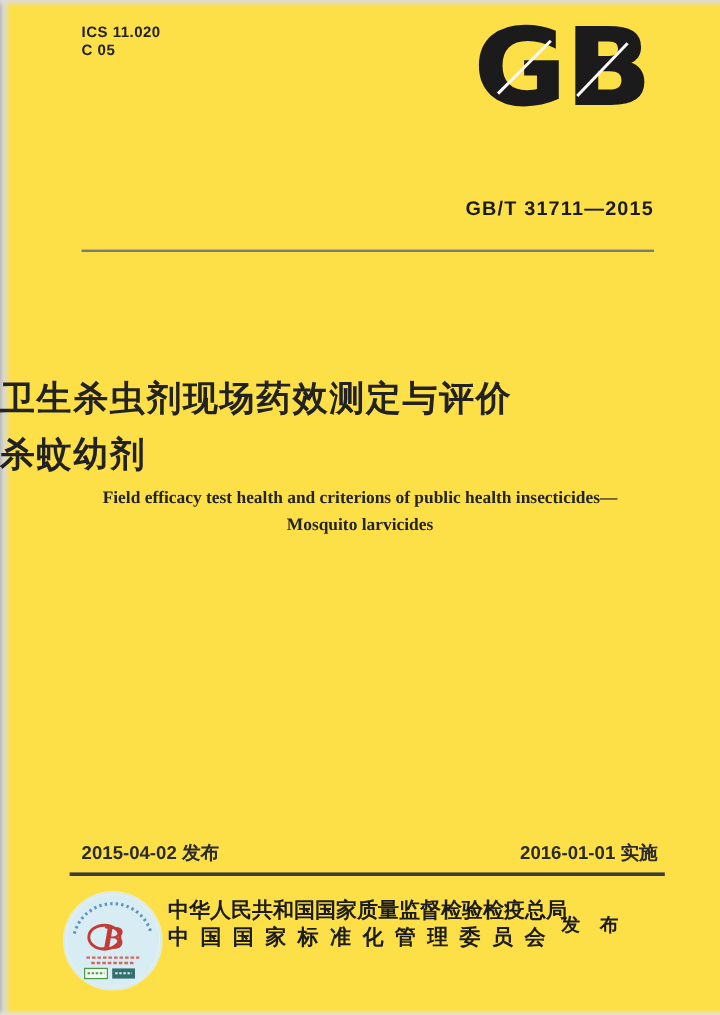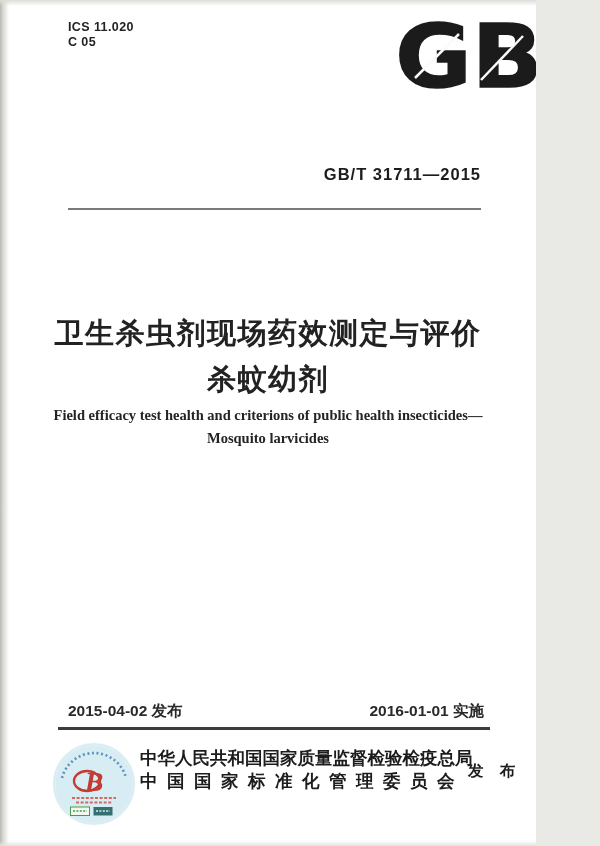--- a/index.html
+++ b/index.html
@@ -4,22 +4,22 @@
 <style>
   html,body{margin:0;padding:0;}
   body{
     width:600px;height:846px;
     background:#e9e9e6;
     font-family:"Liberation Sans", sans-serif;
     -webkit-font-smoothing:antialiased;
   }
   .page{
     position:relative;
-    width:536px;height:846px;
-    background:#ffffff;
+    width:600px;height:846px;
+    background:#fde047;
     overflow:hidden;
     color:#1e1e1e;
   }
   
   .edge-left{
     position:absolute;left:0;top:0;bottom:0;width:9px;
     background:linear-gradient(90deg,#b9b9b5 0,#d9d9d4 35%,rgba(251,250,247,0) 100%);
   }
   .edge-top{
     position:absolute;left:0;top:0;right:0;height:6px;
@@ -47,21 +47,21 @@
     position:absolute;right:55px;top:165px;
     font-size:16.5px;font-weight:700;letter-spacing:1px;color:#1c1c1c;margin-left:40px;
   }
 
   .rule-top{
     position:absolute;left:68px;right:55px;top:208px;height:2px;background:#7a7a78;
   }
 
   .title-cn{
     position:absolute;left:0;right:0;top:310px;
-    text-align:center;font-size:29px;font-weight:700;
+    text-align:left;font-size:29px;font-weight:700;
     letter-spacing:1.5px;line-height:46px;color:#222;
   }
   .title-en{
     position:absolute;left:0;right:0;top:404px;
     text-align:center;
     font-family:"Liberation Serif", serif;
     font-size:14.5px;font-weight:700;line-height:23px;color:#242424;
   }
 
   .dates-row{

